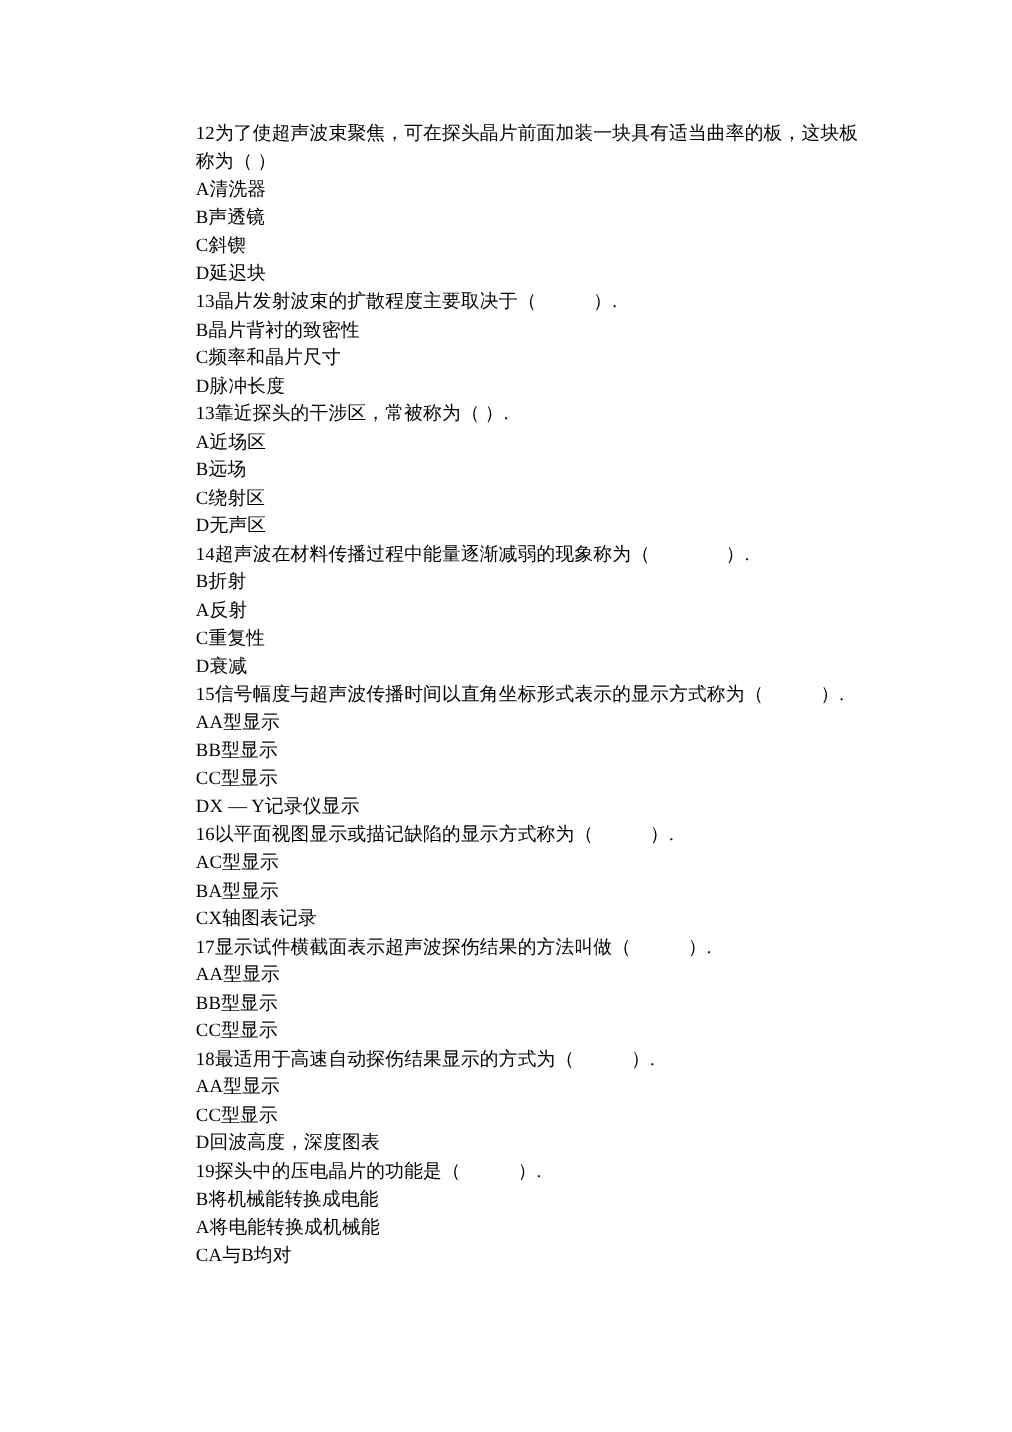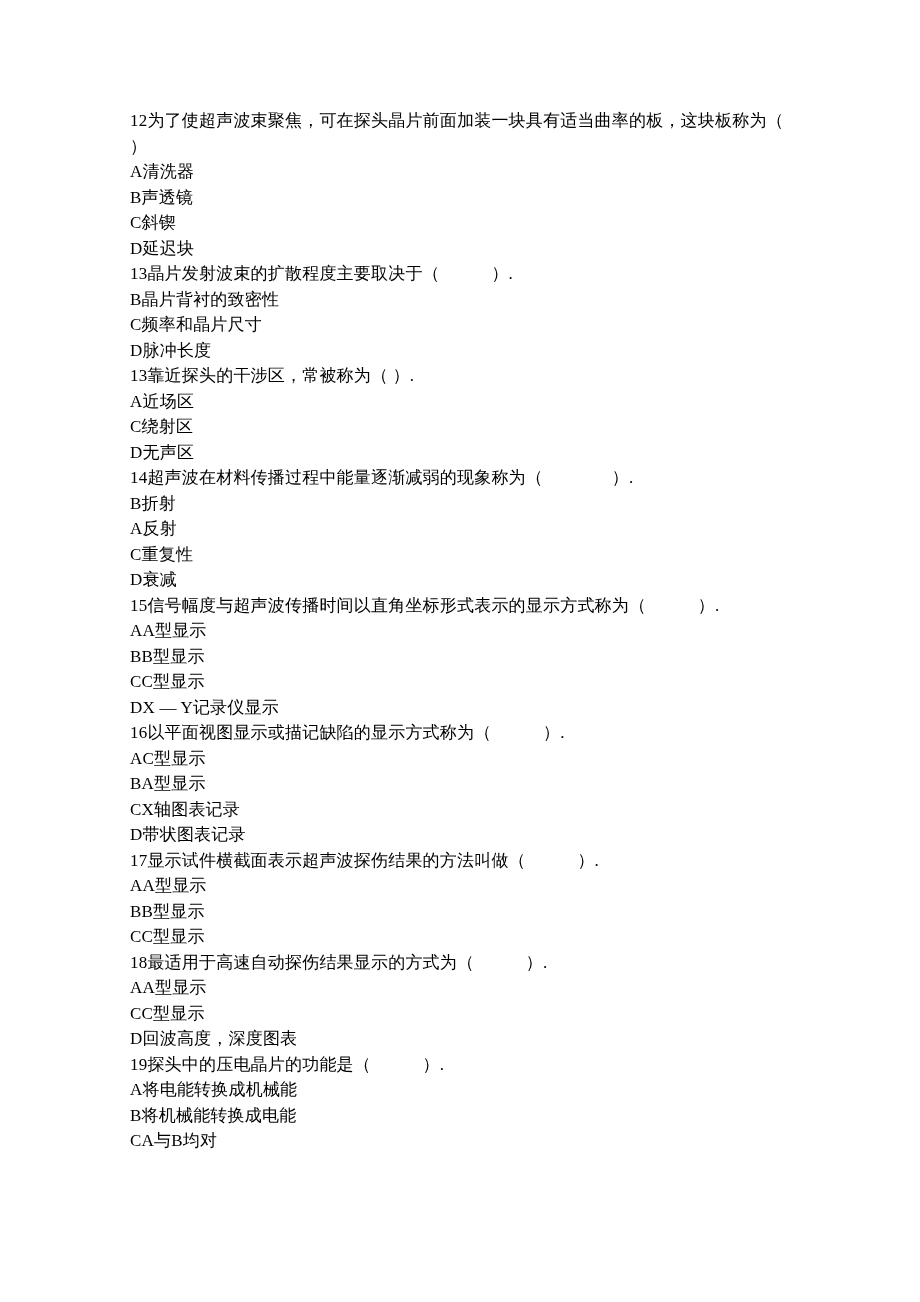--- a/index.html
+++ b/index.html
@@ -11,59 +11,60 @@
   }
   .page {
     padding: 108px 130px 80px 130px;
     font-size: 17px;
     line-height: 25.5px;
     color: #000000;
     letter-spacing: 0.2px;
   }
   .line {
     white-space: pre-wrap;
+    margin-left: 48px;
   }
 </style>
 </head>
 <body>
 
 <div class="page">
   <div class="line">12为了使超声波束聚焦，可在探头晶片前面加装一块具有适当曲率的板，这块板称为（ ）</div>
   <div class="line">A清洗器</div>
   <div class="line">B声透镜</div>
   <div class="line">C斜锲</div>
   <div class="line">D延迟块</div>
   <div class="line">13晶片发射波束的扩散程度主要取决于（　　　）.</div>
   <div class="line">B晶片背衬的致密性</div>
   <div class="line">C频率和晶片尺寸</div>
   <div class="line">D脉冲长度</div>
   <div class="line">13靠近探头的干涉区，常被称为（ ）.</div>
   <div class="line">A近场区</div>
+  <div class="line">B远场</div>
   <div class="line">C绕射区</div>
   <div class="line">D无声区</div>
   <div class="line">14超声波在材料传播过程中能量逐渐减弱的现象称为（　　　　）.</div>
   <div class="line">B折射</div>
   <div class="line">A反射</div>
   <div class="line">C重复性</div>
   <div class="line">D衰减</div>
   <div class="line">15信号幅度与超声波传播时间以直角坐标形式表示的显示方式称为（　　　）.</div>
   <div class="line">AA型显示</div>
   <div class="line">BB型显示</div>
   <div class="line">CC型显示</div>
   <div class="line">DX — Y记录仪显示</div>
   <div class="line">16以平面视图显示或描记缺陷的显示方式称为（　　　）.</div>
   <div class="line">AC型显示</div>
   <div class="line">BA型显示</div>
   <div class="line">CX轴图表记录</div>
-  <div class="line">D带状图表记录</div>
   <div class="line">17显示试件横截面表示超声波探伤结果的方法叫做（　　　）.</div>
   <div class="line">AA型显示</div>
   <div class="line">BB型显示</div>
   <div class="line">CC型显示</div>
   <div class="line">18最适用于高速自动探伤结果显示的方式为（　　　）.</div>
   <div class="line">AA型显示</div>
   <div class="line">CC型显示</div>
   <div class="line">D回波高度，深度图表</div>
   <div class="line">19探头中的压电晶片的功能是（　　　）.</div>
+  <div class="line">B将机械能转换成电能</div>
   <div class="line">A将电能转换成机械能</div>
-  <div class="line">B将机械能转换成电能</div>
   <div class="line">CA与B均对</div>
 </div>
 
 </body></html>

